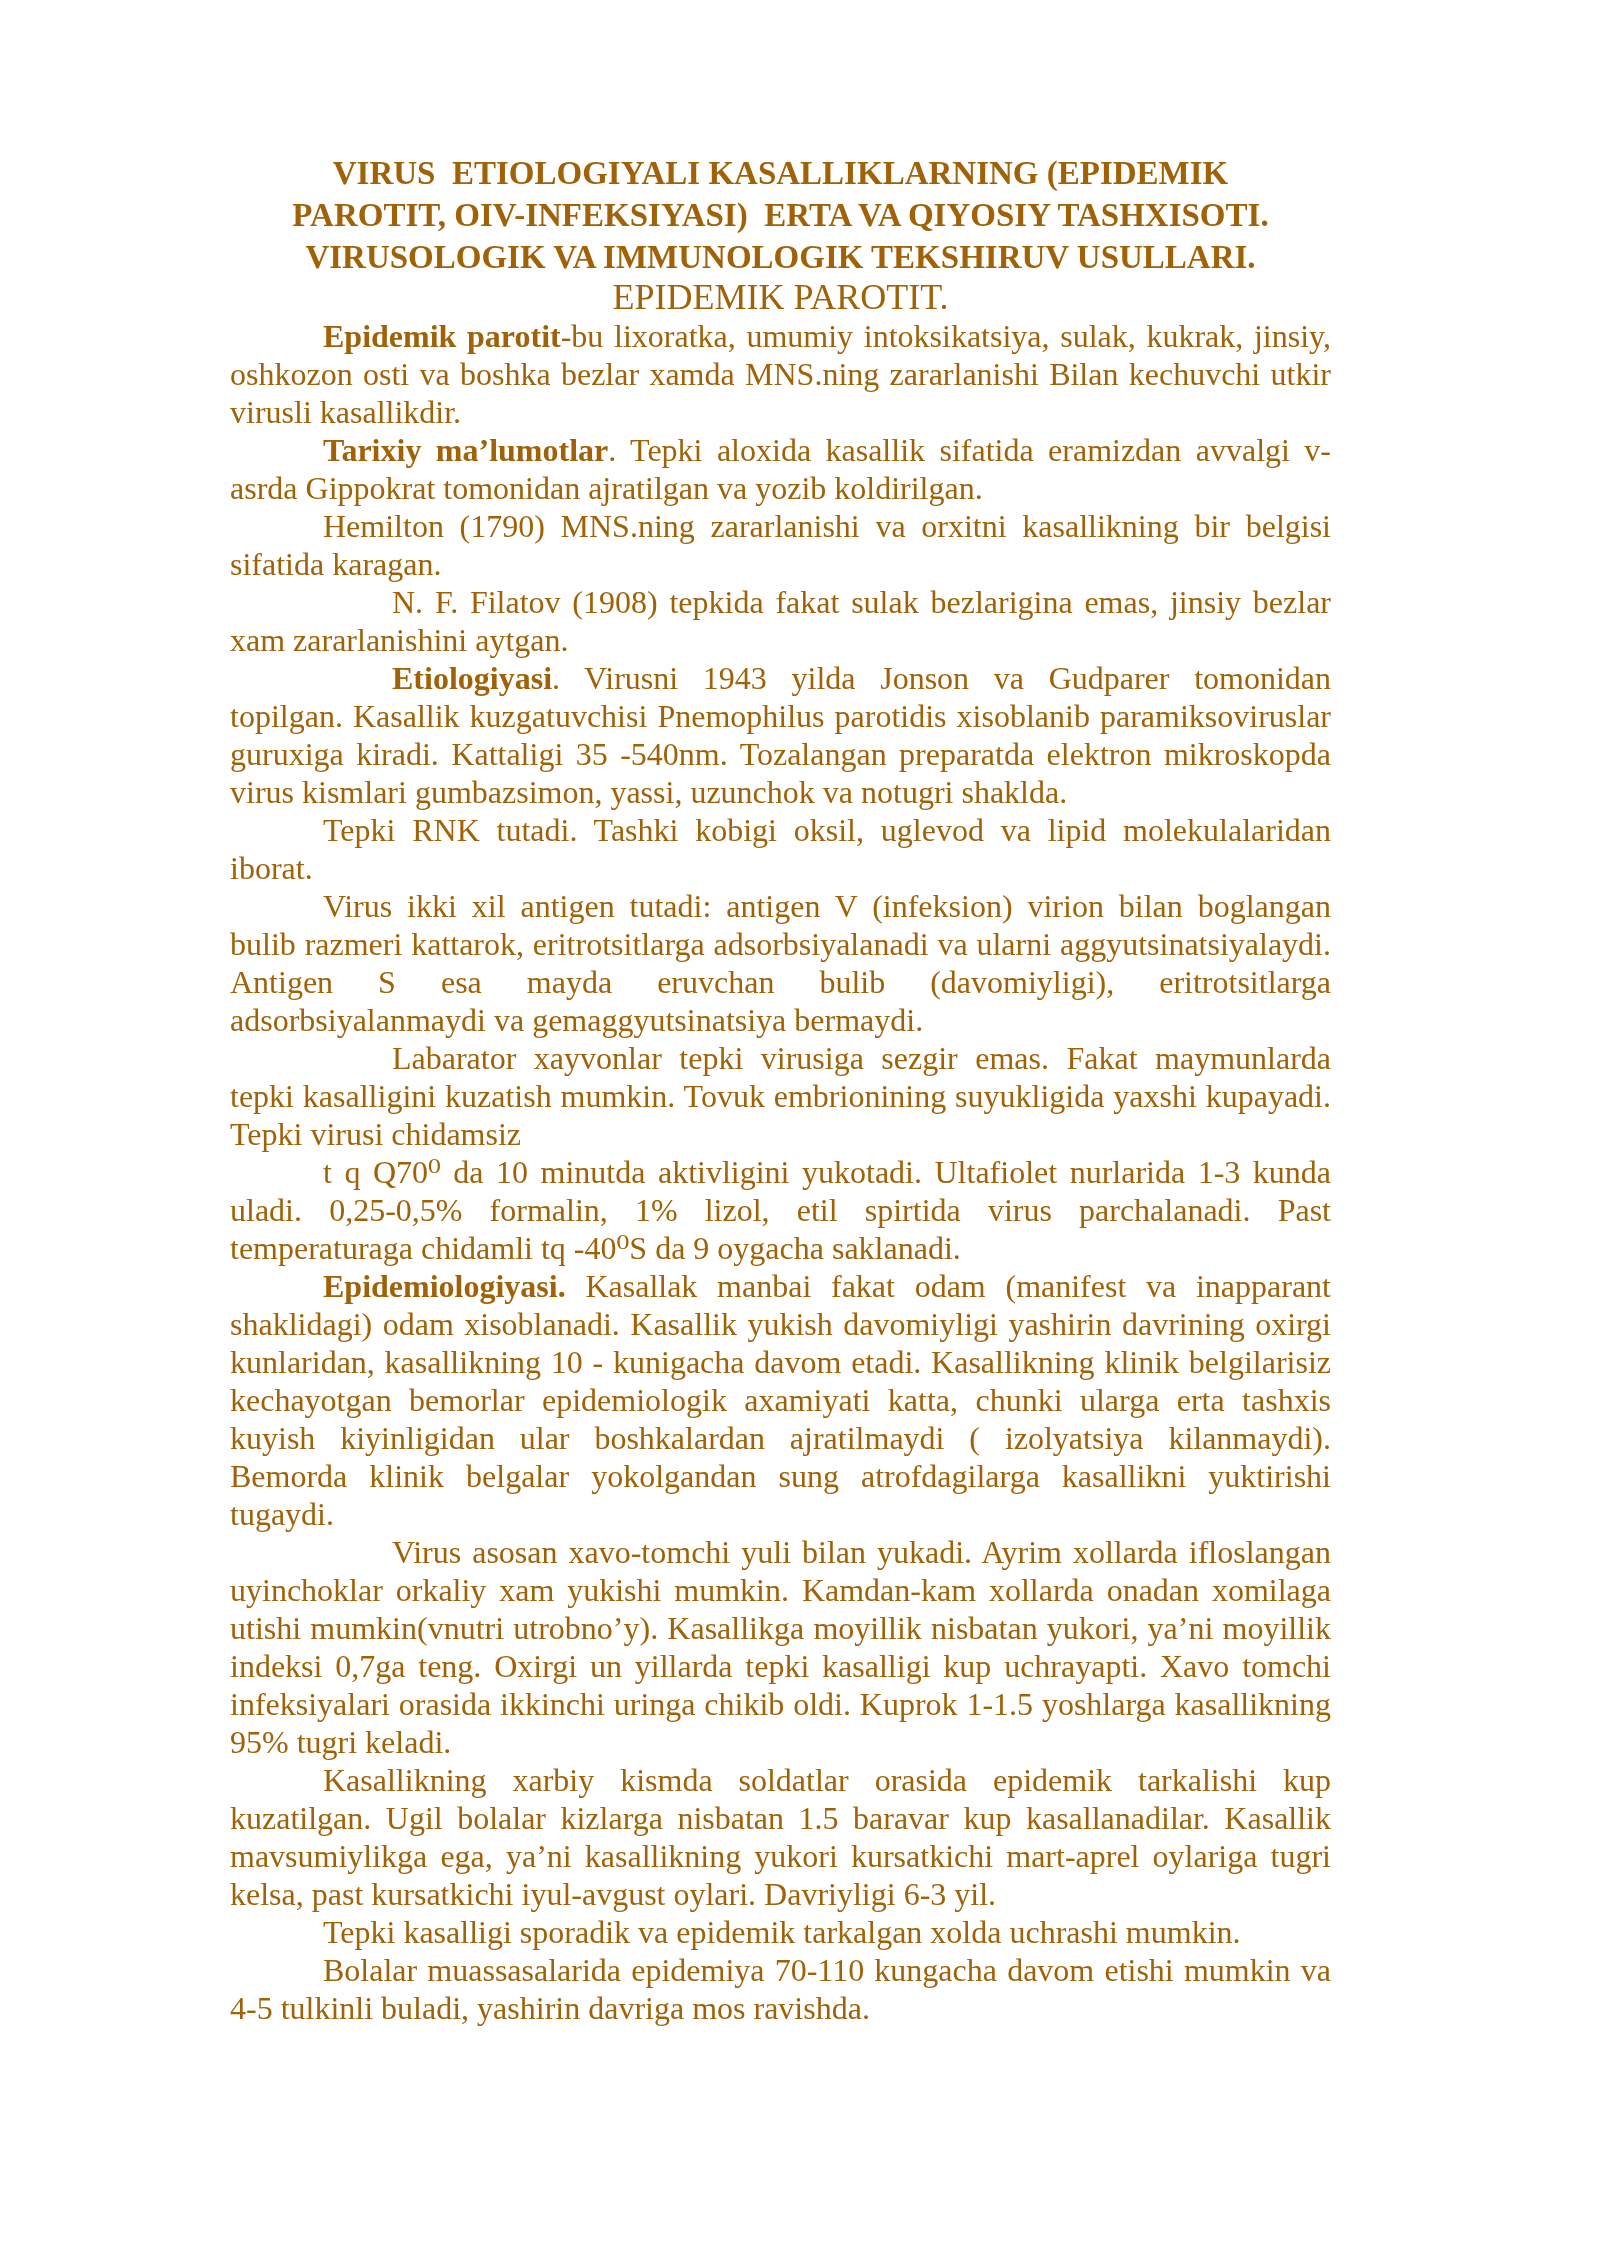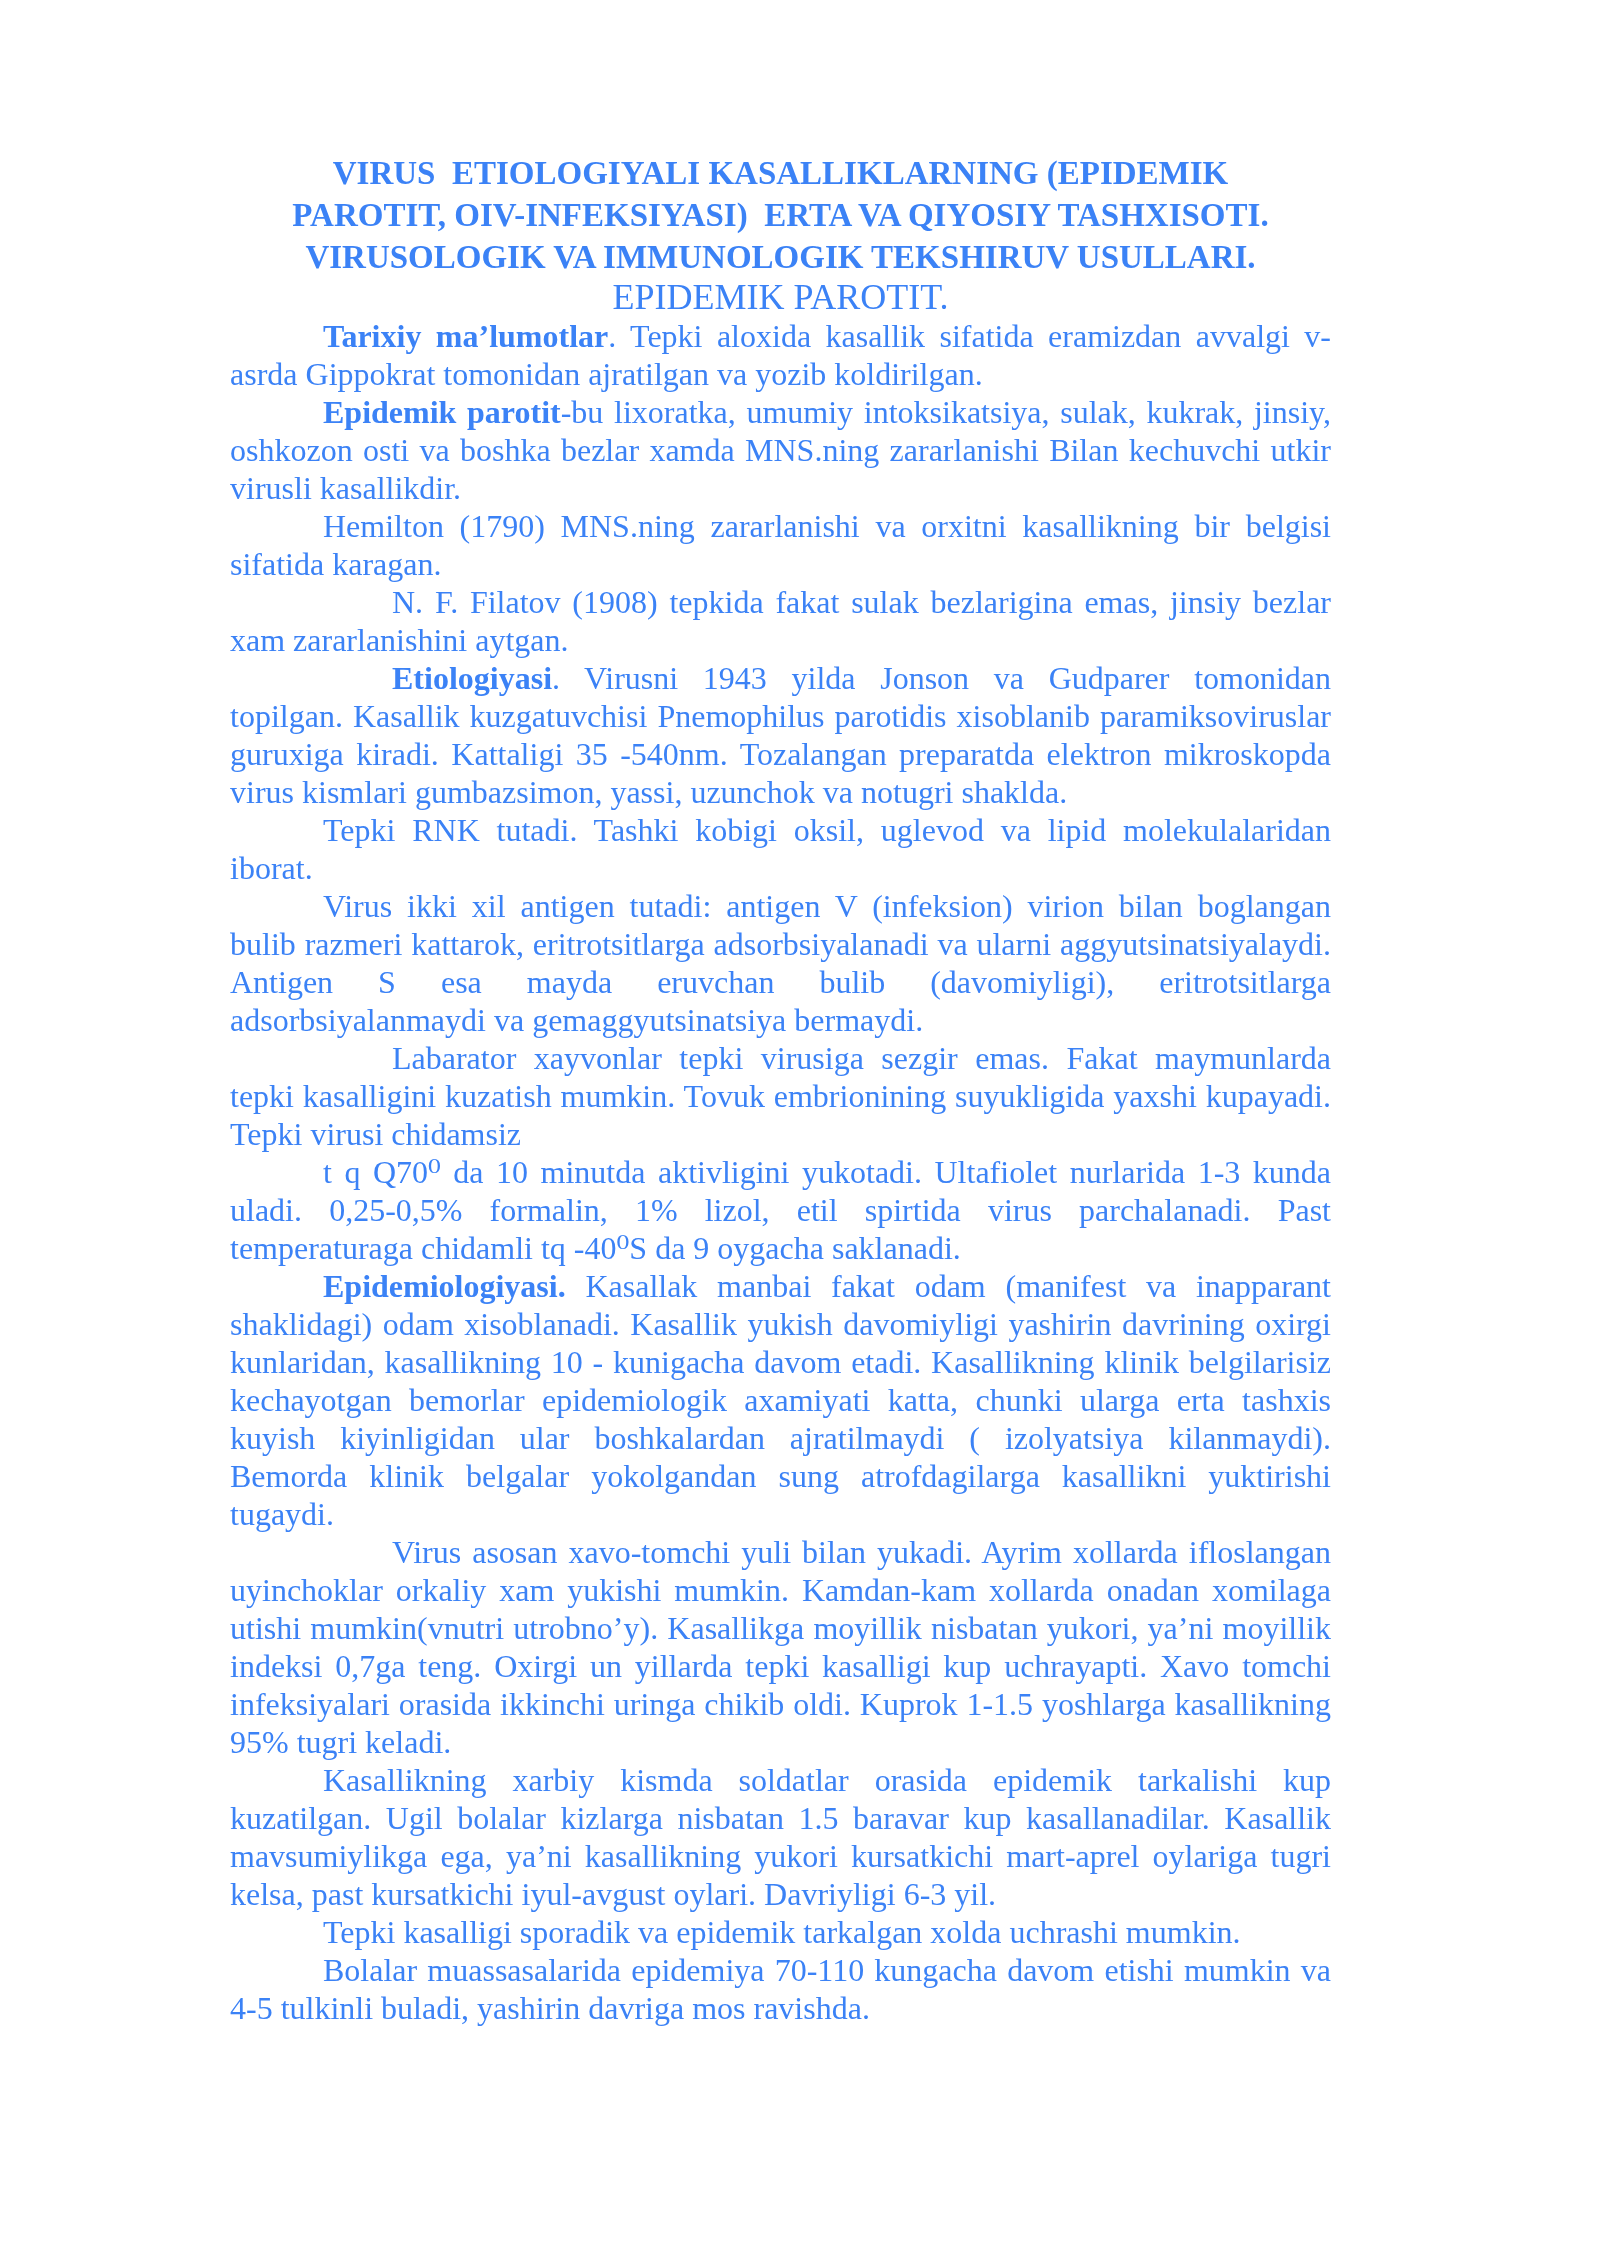--- a/index.html
+++ b/index.html
@@ -5,21 +5,21 @@
   html, body {
     margin: 0;
     padding: 0;
     background: #ffffff;
   }
   .page {
     box-sizing: border-box;
     width: 1388px;
     min-height: 2262px;
     background: #ffffff;
-    color: #3b82f6;
+    color: #a16207;
     padding: 152px 57px 60px 230px;
     font-family: "Liberation Serif", "DejaVu Serif", serif;
   }
   .title-block {
     text-align: center;
   }
   .title-line {
     font-size: 33px;
     line-height: 42px;
     font-weight: bold;
@@ -48,23 +48,23 @@
     <div id="title-lines">
     <div class="title-line">VIRUS  ETIOLOGIYALI KASALLIKLARNING (EPIDEMIK</div>
 
     <div class="title-line">PAROTIT, OIV-INFEKSIYASI)  ERTA VA QIYOSIY TASHXISOTI.</div>
 
     <div class="title-line">VIRUSOLOGIK VA IMMUNOLOGIK TEKSHIRUV USULLARI.</div>
   </div>
     <div class="subtitle">EPIDEMIK PAROTIT.</div>
   </header>
   <main id="paragraphs">
+    <p class="para indent-normal"><b class="lead">Epidemik parotit</b><span>-bu lixoratka, umumiy intoksikatsiya, sulak, kukrak, jinsiy, oshkozon osti va boshka bezlar xamda MNS.ning zararlanishi Bilan kechuvchi utkir virusli kasallikdir.</span></p>
+
     <p class="para indent-normal"><b class="lead">Tarixiy ma’lumotlar</b><span>. Tepki aloxida kasallik sifatida eramizdan avvalgi v- asrda Gippokrat tomonidan ajratilgan va yozib koldirilgan.</span></p>
-
-    <p class="para indent-normal"><b class="lead">Epidemik parotit</b><span>-bu lixoratka, umumiy intoksikatsiya, sulak, kukrak, jinsiy, oshkozon osti va boshka bezlar xamda MNS.ning zararlanishi Bilan kechuvchi utkir virusli kasallikdir.</span></p>
 
     <p class="para indent-normal"><b class="lead"></b><span>Hemilton (1790) MNS.ning zararlanishi va orxitni kasallikning bir belgisi sifatida karagan.</span></p>
 
     <p class="para indent-deep"><b class="lead"></b><span>N. F. Filatov (1908) tepkida fakat sulak bezlarigina emas, jinsiy bezlar xam zararlanishini aytgan.</span></p>
 
     <p class="para indent-deep"><b class="lead">Etiologiyasi</b><span>. Virusni 1943 yilda Jonson va  Gudparer tomonidan topilgan. Kasallik kuzgatuvchisi  Pnemophilus parotidis xisoblanib paramiksoviruslar guruxiga kiradi. Kattaligi 35 -540nm. Tozalangan preparatda  elektron mikroskopda virus kismlari gumbazsimon, yassi, uzunchok va notugri shaklda.</span></p>
 
     <p class="para indent-normal"><b class="lead"></b><span>Tepki RNK tutadi. Tashki kobigi oksil, uglevod va lipid molekulalaridan iborat.</span></p>
 
     <p class="para indent-normal"><b class="lead"></b><span>Virus ikki xil antigen tutadi:  antigen V (infeksion) virion bilan boglangan bulib razmeri kattarok, eritrotsitlarga adsorbsiyalanadi va ularni aggyutsinatsiyalaydi. Antigen S esa mayda eruvchan bulib (davomiyligi), eritrotsitlarga adsorbsiyalanmaydi va gemaggyutsinatsiya bermaydi.</span></p>

